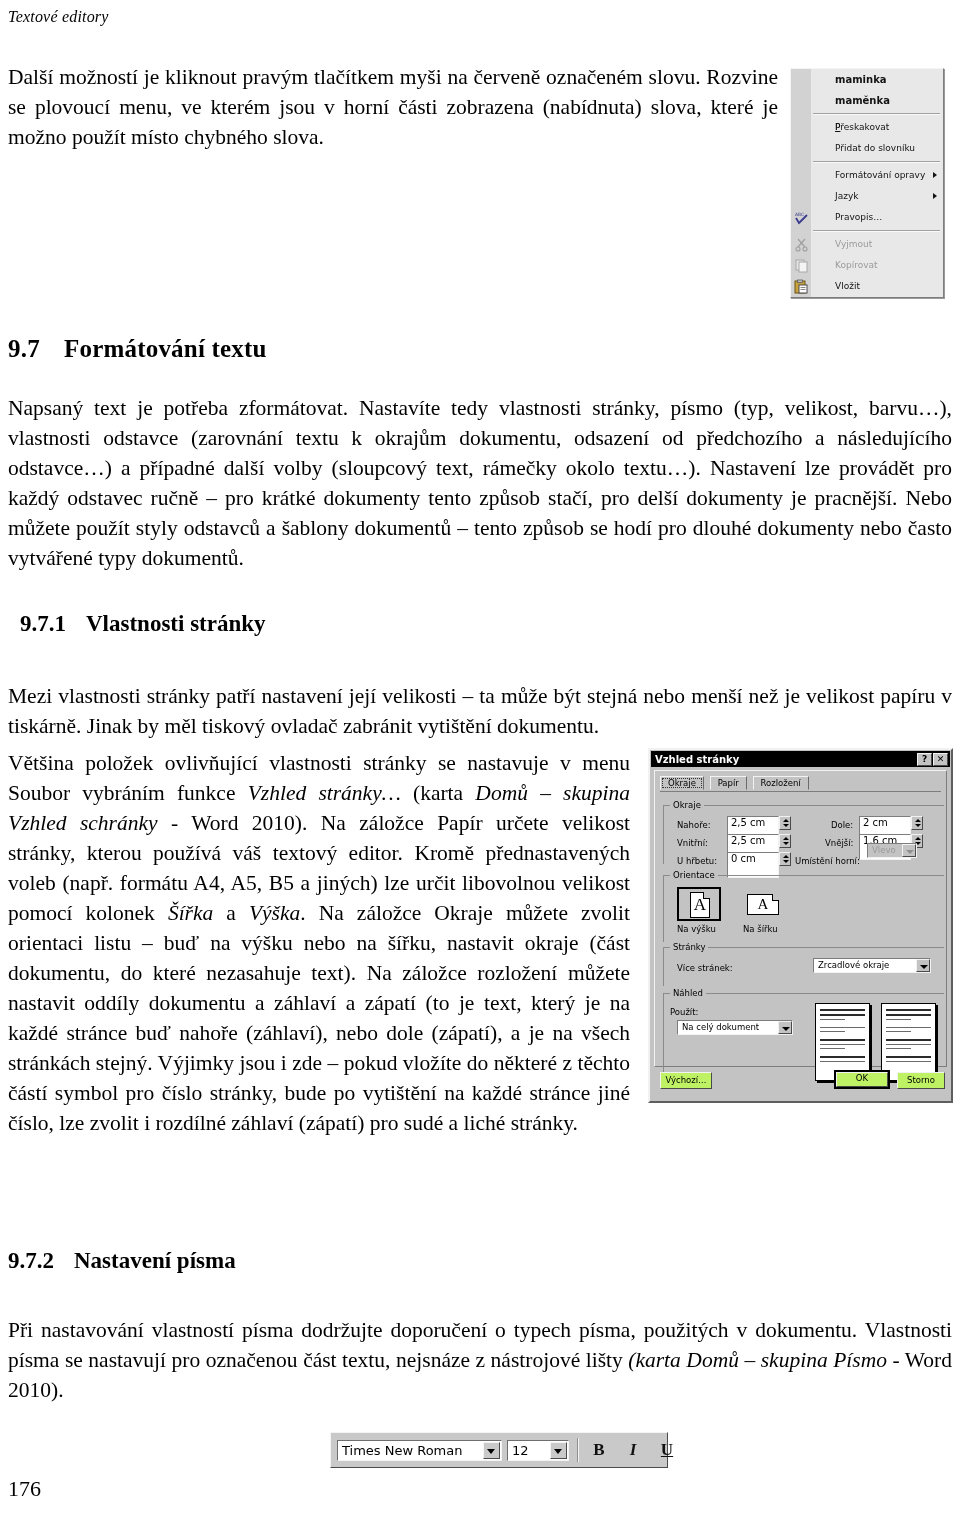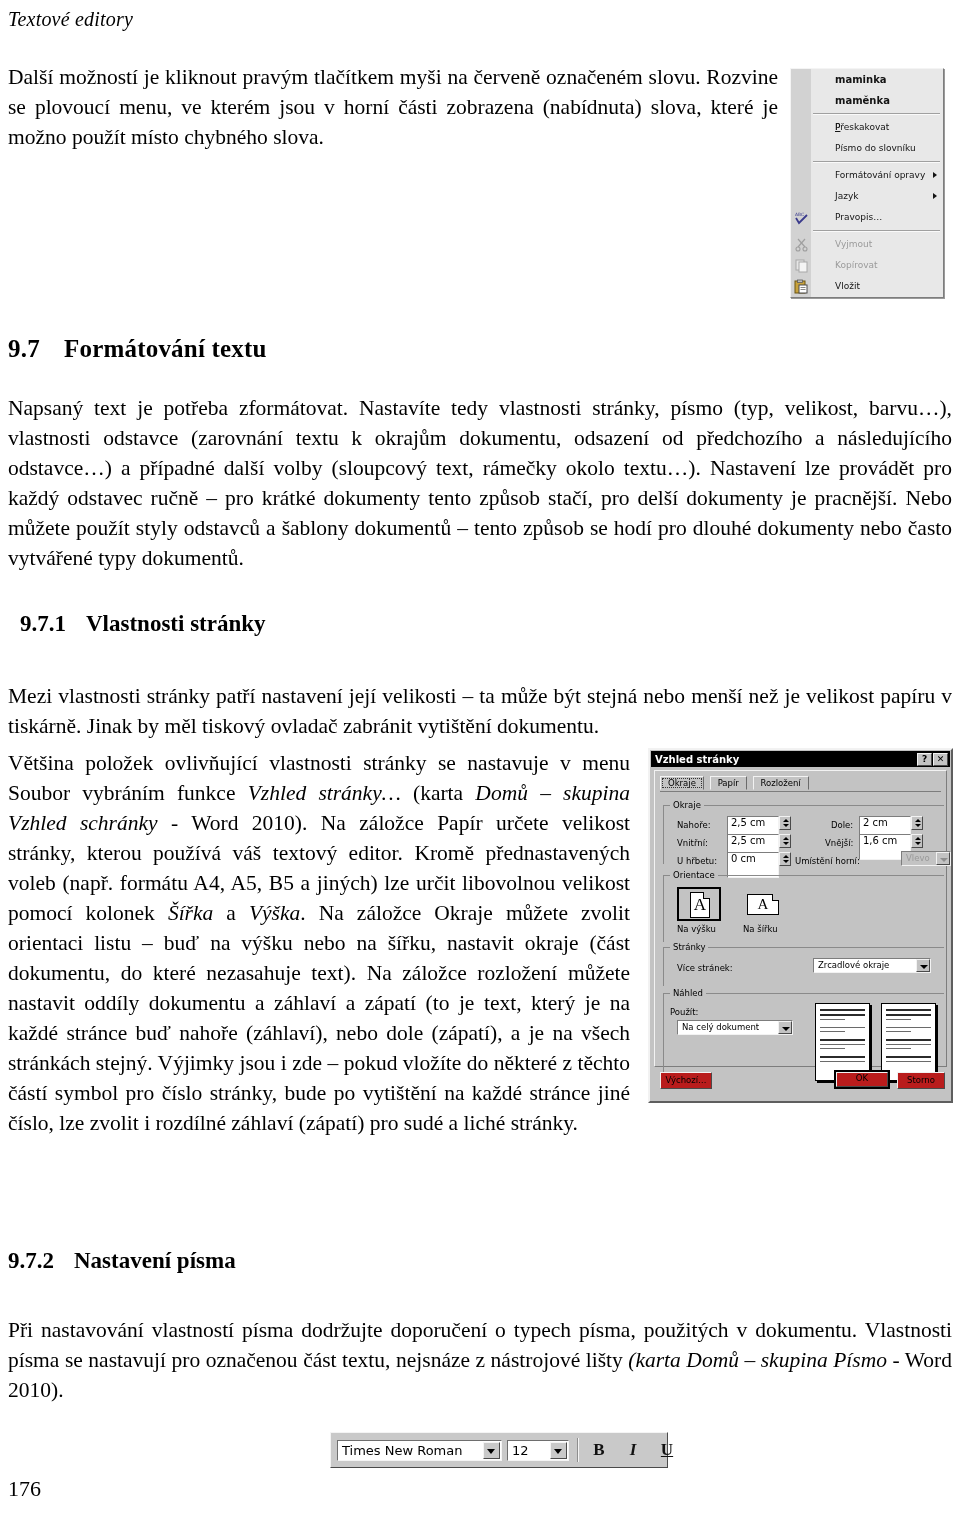--- a/index.html
+++ b/index.html
@@ -21,21 +21,21 @@
     position: absolute;
     left: 0; top: 0;
     width: 960px; height: 1530px;
   }
 
   .running-head {
     position: absolute;
     left: 8px;
     top: 8px;
     font-style: italic;
-    font-size: 20px;
+    font-size: 16px;
     letter-spacing: 0.2px;
   }
 
   .para {
     font-size: 21.5px;
     line-height: 30px;
     text-align: justify;
     text-justify: inter-word;
   }
 
@@ -321,21 +321,21 @@
     background: #6a6a6a;
     margin-bottom: 3px;
   }
   .prevpage span.h { height: 2px; background: #2b2b2b; }
   .prevpage span.s { width: 55%; }
   .prevpage span.g { margin-bottom: 7px; }
 
   .btn {
     position: absolute;
     height: 17px;
-    background: #b91c1c;
+    background: #bef264;
     border: 1px solid;
     border-color: #f2f2f2 #4a4a4a #4a4a4a #f2f2f2;
     box-sizing: border-box;
     text-align: center;
     line-height: 15px;
     font-size: 8.5px;
   }
   .btn.default { border: 2px solid #000; line-height: 13px; }
   .btn.default .inner {
     position: absolute; left: 0; top: 0; right: 0; bottom: 0;
@@ -437,21 +437,21 @@
 
   <div class="ctxmenu">
     <div class="gutter"></div>
 
     <div class="ctx-item bold">maminka</div>
     <div class="ctx-item bold">maměnka</div>
 
     <div class="ctx-sep"></div>
 
     <div class="ctx-item"><span class="u">P</span><span style="margin-left:-5.5px">Přeskakovat</span></div>
-    <div class="ctx-item"><span>Písmo do slovníku</span></div>
+    <div class="ctx-item"><span>Přidat do slovníku</span></div>
 
     <div class="ctx-sep"></div>
 
     <div class="ctx-item">
       <span>Formátování opravy</span>
       <span class="ctx-arrow"></span>
     </div>
     <div class="ctx-item">
       <span>Jazyk</span>
       <span class="ctx-arrow"></span>
@@ -554,21 +554,21 @@
         </span>
 
       <span class="lbl" style="left:22px; top:85px;">U hřbetu:</span>
       <span class="fld" style="left:72px; top:81px; width:52px;">0 cm</span>
       <span class="spin" style="left:124px; top:81px;">
           <i class="up"></i>
           <i class="dn"></i>
         </span>
 
       <span class="lbl" style="left:140px; top:85px;">Umístění horní:</span>
-      <span class="combo disabled" style="left:212px; top:80px; width:50px;margin-left:34px;"><span>Vlevo</span><span class="arrow"></span></span>
+      <span class="combo disabled" style="left:212px; top:72px; width:50px;"><span>Vlevo</span><span class="arrow"></span></span>
 
       <div class="grp" style="left:8px; top:104px; width:280px; height:66px;">
         <span class="gl">Orientace</span>
       </div>
 
       <div class="orient port sel" style="left:22px; top:116px;">
         <span class="sheet">A</span>
       </div>
       <span class="lbl" style="left:22px; top:153px;">Na výšku</span>
 

